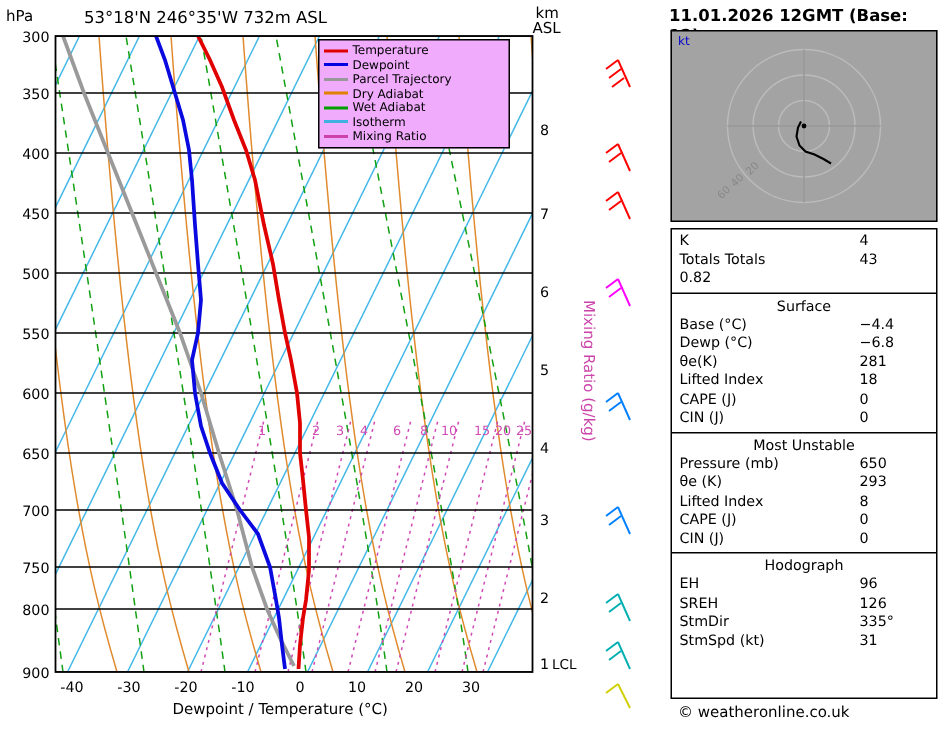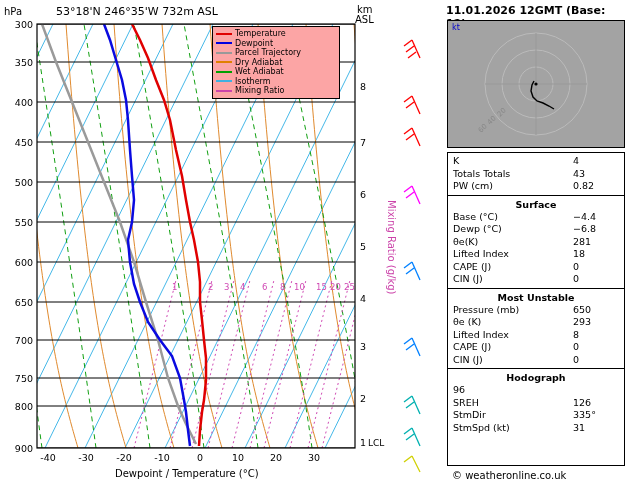--- a/index.html
+++ b/index.html
@@ -9,33 +9,33 @@
   #skewt{position:absolute;left:0;top:0;width:440px;height:486px;}
   .lbl{position:absolute;font-size:9px;color:#000;white-space:nowrap;}
   #hpa{left:4px;top:6px;font-size:10px;}
   #km{left:357px;top:4px;font-size:10px;}
   #asl{left:355px;top:14px;font-size:10px;}
   #title{left:56px;top:5px;font-size:11px;font-weight:normal;}
   #xaxis-title{left:115px;top:468px;font-size:10px;}
   #mixlabel{position:absolute;left:381px;top:200px;width:16px;font-size:10px;color:#cc44aa;
             writing-mode:vertical-rl;text-orientation:mixed;}
   
-  #legend{position:absolute;left:212px;top:26px;width:120px;background:#fca5a5;border:1px solid #000;
+  #legend{position:absolute;left:212px;top:26px;width:120px;background:#f0abfc;border:1px solid #000;
           padding:2px 3px;font-size:8px;line-height:9.5px;}
   #legend .row{display:flex;align-items:center;gap:3px;height:9.5px;}
   #legend .sw{width:16px;height:0;border-top-width:2px;border-top-style:solid;flex:0 0 16px;}
   
   #rtitle{position:absolute;left:446px;top:4px;font-size:11px;font-weight:bold;color:#000;}
   #hodo-box{position:absolute;left:447px;top:20px;width:176px;height:126px;border:1px solid #000;background:#a3a3a3;}
   #kt{position:absolute;left:4px;top:2px;font-size:8px;color:#0000cc;}
   #table{position:absolute;left:447px;top:152px;width:176px;height:312px;border:1px solid #000;background:#fff;
          font-size:9.5px;}
   #table .sec{border-bottom:1px solid #000;padding:2px 0 2px 0;}
   #table .sec:last-child{border-bottom:none;}
-  #table .hdr{text-align:center;font-size:9.5px;padding:1px 0;font-weight:bold;}
+  #table .hdr{text-align:center;font-size:9.5px;padding:1px 0;}
   #table .r{display:flex;padding:0 5px;line-height:12.5px;}
   #table .r .k{flex:1 1 auto;white-space:nowrap;}
   #table .r .v{flex:0 0 46px;text-align:left;}
   #credit{position:absolute;left:452px;top:470px;font-size:10px;color:#000;}
 </style>
 </head>
 <body>
 
 <div class="root">
 
@@ -288,21 +288,20 @@
     <div class="sec">
       <div class="r">
           <span class="k">K</span>
           <span class="v">4</span>
         </div>
       <div class="r">
           <span class="k">Totals Totals</span>
           <span class="v">43</span>
         </div>
       <div class="r">
-          <span class="k">PW (cm)</span>
           <span class="v">0.82</span>
         </div>
     </div>
 
     <div class="sec">
       <div class="hdr">Surface</div>
       <div class="r">
           <span class="k">Base (°C)</span>
           <span class="v">−4.4</span>
         </div>
@@ -348,20 +347,21 @@
         </div>
       <div class="r">
           <span class="k">CIN (J)</span>
           <span class="v">0</span>
         </div>
     </div>
 
     <div class="sec">
       <div class="hdr">Hodograph</div>
       <div class="r">
+          <span class="k">EH</span>
           <span class="v">96</span>
         </div>
       <div class="r">
           <span class="k">SREH</span>
           <span class="v">126</span>
         </div>
       <div class="r">
           <span class="k">StmDir</span>
           <span class="v">335°</span>
         </div>

